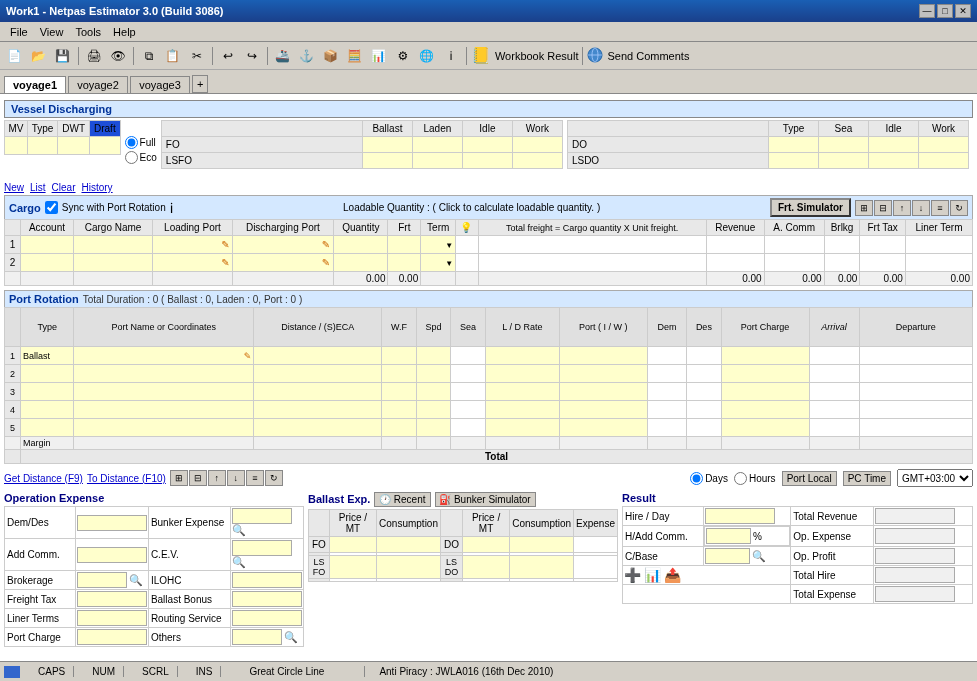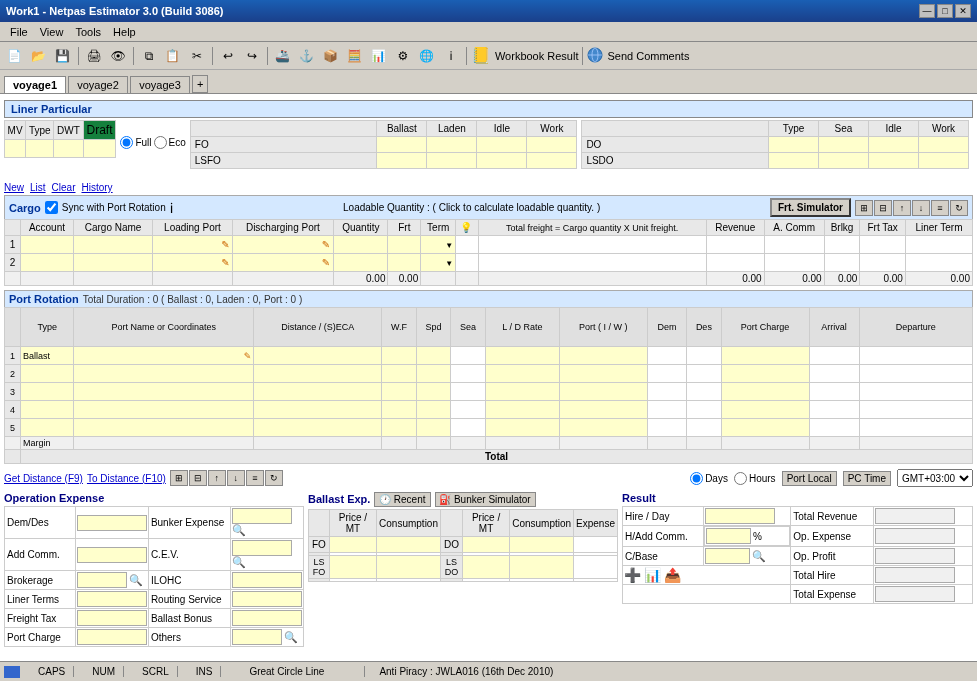--- a/index.html
+++ b/index.html
@@ -188,43 +188,43 @@
 <div class="tabs">
   <div class="tab active">voyage1</div>
   <div class="tab">voyage2</div>
   <div class="tab">voyage3</div>
   <div class="tab-add">+</div>
 </div>
 
 <div class="main-content page-bg">
 
   <div class="section-header">
-    <span>Liner Particular</span>
+    <span>Vessel Discharging</span>
   </div>
 
   <div style="display:flex; gap:4px; margin-bottom:12px; align-items:flex-start;">
 
     <table style="width:280px; border-collapse:collapse;">
       <tbody>
           <tr>
         <th style="border:1px solid #ccc; padding:2px; background:#e8e8e8; font-size:10px;">MV</th>
         <th style="border:1px solid #ccc; padding:2px; background:#e8e8e8; font-size:10px;">Type</th>
         <th style="border:1px solid #ccc; padding:2px; background:#e8e8e8; font-size:10px;">DWT</th>
-        <th style="border:1px solid #ccc; padding:2px; background:#15803d; font-size:12px;">Draft</th>
+        <th style="border:1px solid #ccc; padding:2px; background:#1d4ed8; font-size:10px;">Draft</th>
       </tr>
       <tr>
         <td style="border:1px solid #ccc; height:18px; background:#ffffcc;"></td>
         <td style="border:1px solid #ccc; height:18px; background:#ffffcc;"></td>
         <td style="border:1px solid #ccc; height:18px; background:#ffffcc;"></td>
         <td style="border:1px solid #ccc; height:18px; background:#ffffcc;"></td>
       </tr>
     </tbody>
       </table>
 
-    <div style="display:flex; flex-direction:row; gap:2px; margin-top:16px;">
+    <div style="display:flex; flex-direction:column; gap:2px; margin-top:16px;">
       <label style="font-size:10px; display:flex; align-items:center; gap:2px;">
         <input type="radio" name="speed_mode" checked="" style=""> 
           <span>Full</span>
       </label>
       <label style="font-size:10px; display:flex; align-items:center; gap:2px;">
         <input type="radio" name="speed_mode" style=""> 
           <span>Eco</span>
       </label>
     </div>
 
@@ -411,21 +411,21 @@
         <th style="border:1px solid #ccc; padding:2px;">Port Name or Coordinates</th>
         <th style="border:1px solid #ccc; padding:2px;">Distance / (S)ECA</th>
         <th style="border:1px solid #ccc; padding:2px;">W.F</th>
         <th style="border:1px solid #ccc; padding:2px;">Spd</th>
         <th style="border:1px solid #ccc; padding:2px;">Sea</th>
         <th style="border:1px solid #ccc; padding:2px;">L / D Rate</th>
         <th style="border:1px solid #ccc; padding:2px;">Port ( I / W )</th>
         <th style="border:1px solid #ccc; padding:2px;">Dem</th>
         <th style="border:1px solid #ccc; padding:2px;">Des</th>
         <th style="border:1px solid #ccc; padding:2px;">Port Charge</th>
-        <th style="border:1px solid #ccc; padding:2px;">Arrival</th>
+        <th style="border:1px solid #ccc; padding:2px;font-style:italic;">Arrival</th>
         <th style="border:1px solid #ccc; padding:14px;">Departure</th>
       </tr>
     </thead>
     <tbody>
       <tr>
         <td style="border:1px solid #ccc; background:#e8e8e8; text-align:center;">1</td>
         <td style="border:1px solid #ccc; background:#ffffcc; font-size:9px;">Ballast</td>
         <td style="border:1px solid #ccc; background:#ffffcc; text-align:right; padding-right:2px;">
           <span style="color:#cc6600; font-size:9px;">✎</span>
         </td>
@@ -585,29 +585,29 @@
           <tr>
             <td style="padding:1px 2px;">Brokerage</td>
             <td style="padding:1px;">
               <input type="text" style="width: 50px; background: rgb(255, 255, 204); border: 1px solid rgb(170, 170, 170); height: 16px;">
               <span style="font-size:11px; cursor:pointer;">🔍</span>
             </td>
             <td style="padding:1px 2px;">ILOHC</td>
             <td style="padding:1px;"><input type="text" style="width: 70px; background: rgb(255, 255, 204); border: 1px solid rgb(170, 170, 170); height: 16px;"></td>
           </tr>
           <tr>
+            <td style="padding:1px 2px;">Freight Tax</td>
+            <td style="padding:1px;"><input type="text" style="width: 70px; background: rgb(255, 255, 204); border: 1px solid rgb(170, 170, 170); height: 16px;"></td>
+            <td style="padding:1px 2px;">Ballast Bonus</td>
+            <td style="padding:1px;"><input type="text" style="width: 70px; background: rgb(255, 255, 204); border: 1px solid rgb(170, 170, 170); height: 16px;"></td>
+          </tr>
+          <tr>
             <td style="padding:1px 2px;">Liner Terms</td>
             <td style="padding:1px;"><input type="text" style="width: 70px; background: rgb(255, 255, 204); border: 1px solid rgb(170, 170, 170); height: 16px;"></td>
             <td style="padding:1px 2px;">Routing Service</td>
-            <td style="padding:1px;"><input type="text" style="width: 70px; background: rgb(255, 255, 204); border: 1px solid rgb(170, 170, 170); height: 16px;"></td>
-          </tr>
-          <tr>
-            <td style="padding:1px 2px;">Freight Tax</td>
-            <td style="padding:1px;"><input type="text" style="width: 70px; background: rgb(255, 255, 204); border: 1px solid rgb(170, 170, 170); height: 16px;"></td>
-            <td style="padding:1px 2px;">Ballast Bonus</td>
             <td style="padding:1px;"><input type="text" style="width: 70px; background: rgb(255, 255, 204); border: 1px solid rgb(170, 170, 170); height: 16px;"></td>
           </tr>
           <tr>
             <td style="padding:1px 2px;">Port Charge</td>
             <td style="padding:1px;"><input type="text" style="width: 70px; background: rgb(255, 255, 204); border: 1px solid rgb(170, 170, 170); height: 16px;"></td>
             <td style="padding:1px 2px;">Others</td>
             <td style="padding:1px;">
               <input type="text" style="width: 50px; background: rgb(255, 255, 204); border: 1px solid rgb(170, 170, 170); height: 16px;">
               <span style="font-size:11px; cursor:pointer;">🔍</span>
             </td>

